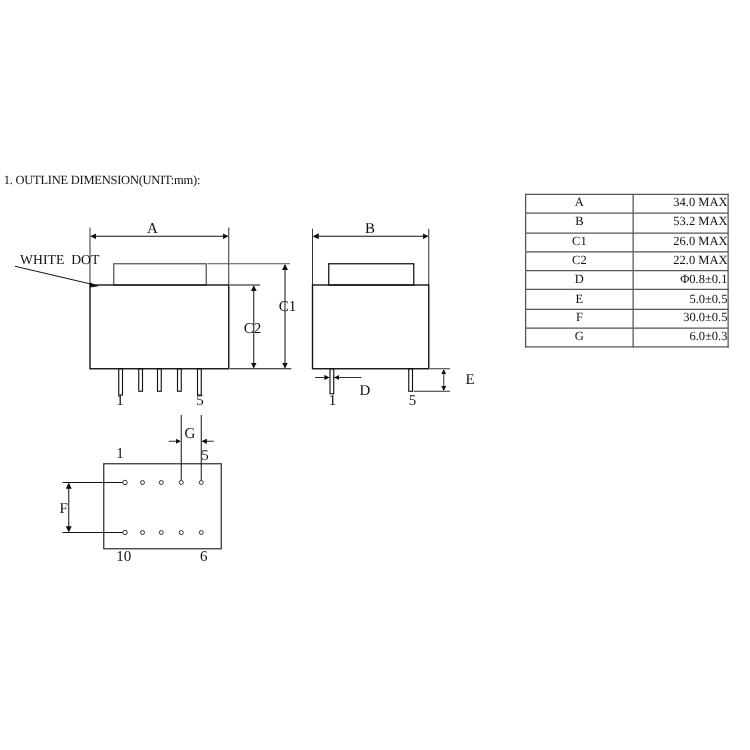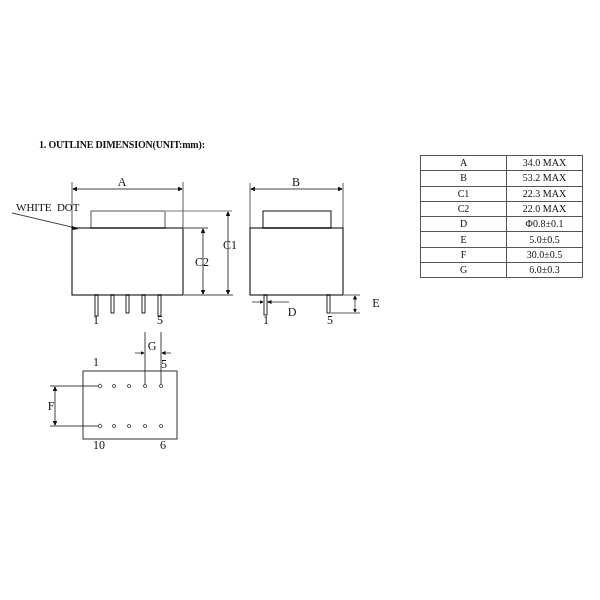--- a/index.html
+++ b/index.html
@@ -1,27 +1,27 @@
 <!DOCTYPE html>
 <html><head>
 <meta charset="utf-8">
 <style>
   html, body { margin: 0; padding: 0; background: #ffffff; }
   body { width: 600px; height: 600px; position: relative; overflow: hidden;
          font-family: "Liberation Serif", serif; color: #111; }
-  .title { position: absolute; left: 3px; top: 139px; font-size: 10px; font-weight: bold;
-           letter-spacing: -0.2px; white-space: nowrap; margin-left: 36px; }
+  .title { position: absolute; left: 3px; top: 139px; font-size: 10px; font-weight: normal;
+           letter-spacing: -0.2px; white-space: nowrap; }
   svg.drawing { position: absolute; left: 0; top: 0; }
   svg text { font-family: "Liberation Serif", serif; fill: #111; }
   .spec-table { position: absolute; left: 420px; top: 155px; border-collapse: collapse;
                 font-size: 10px; }
   .spec-table td { border: 1px solid #555; height: 14.3px; padding: 0; text-align: center;
                    line-height: 14px; }
   .spec-table td.k { width: 85px; }
-  .spec-table td.v { width: 75px; }
+  .spec-table td.v { width: 75px; text-align: right; }
 </style>
 </head>
 <body>
 
 <div class="title">1. OUTLINE DIMENSION(UNIT:mm):</div>
 
 <svg class="drawing" width="600" height="600" viewBox="0 0 600 600">
   <defs>
     <marker id="arr" markerWidth="6" markerHeight="6" refX="5" refY="3" orient="auto-start-reverse">
       <path d="M0,0 L6,3 L0,6 z" fill="#111"></path>
@@ -129,21 +129,21 @@
     <tr>
         <td class="k">A</td>
         <td class="v">34.0 MAX</td>
       </tr>
     <tr>
         <td class="k">B</td>
         <td class="v">53.2 MAX</td>
       </tr>
     <tr>
         <td class="k">C1</td>
-        <td class="v">22.3 MAX</td>
+        <td class="v">26.0 MAX</td>
       </tr>
     <tr>
         <td class="k">C2</td>
         <td class="v">22.0 MAX</td>
       </tr>
     <tr>
         <td class="k">D</td>
         <td class="v">Φ0.8±0.1</td>
       </tr>
     <tr>

